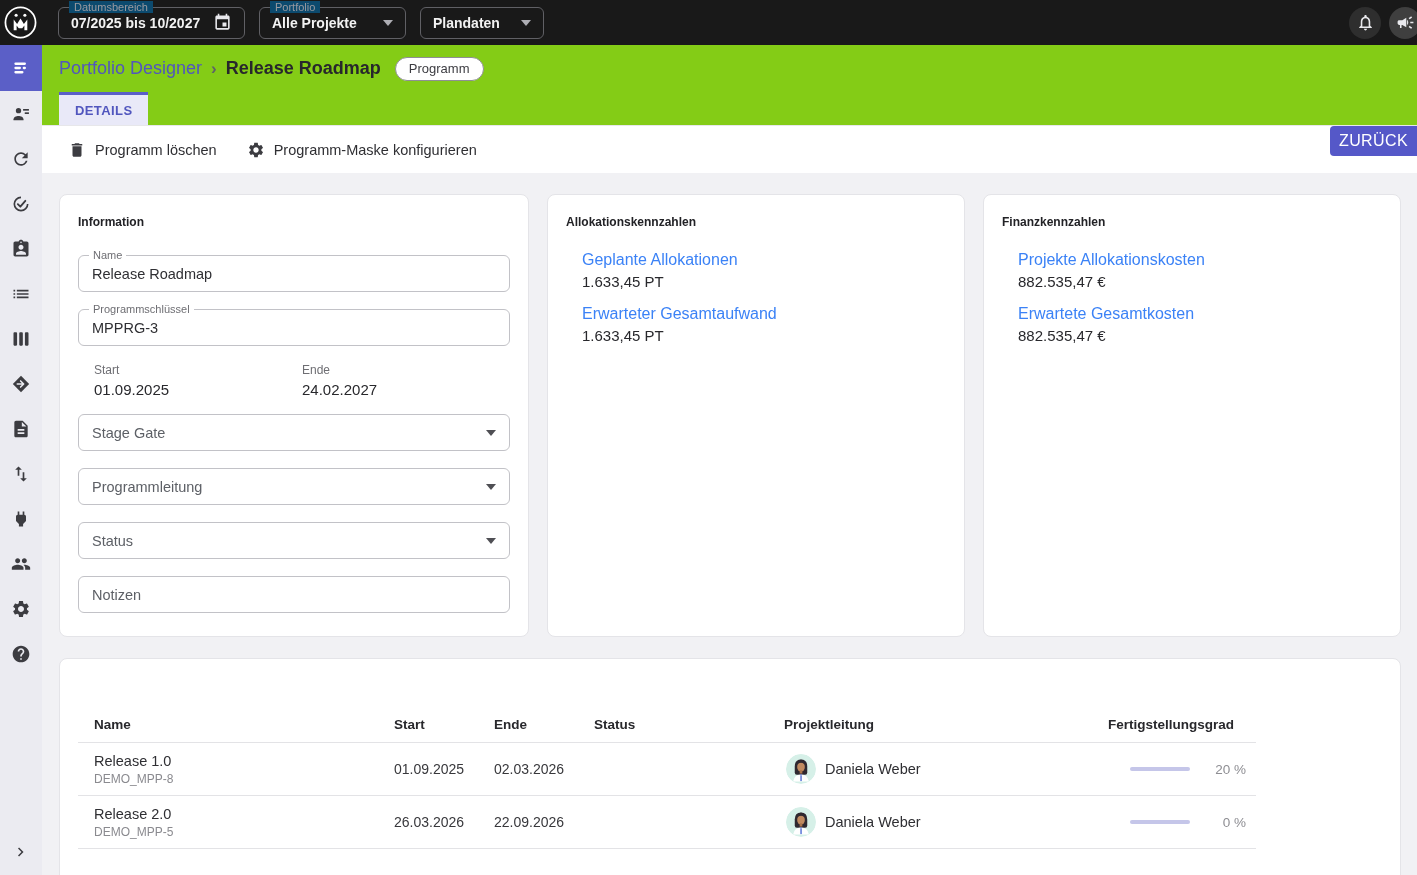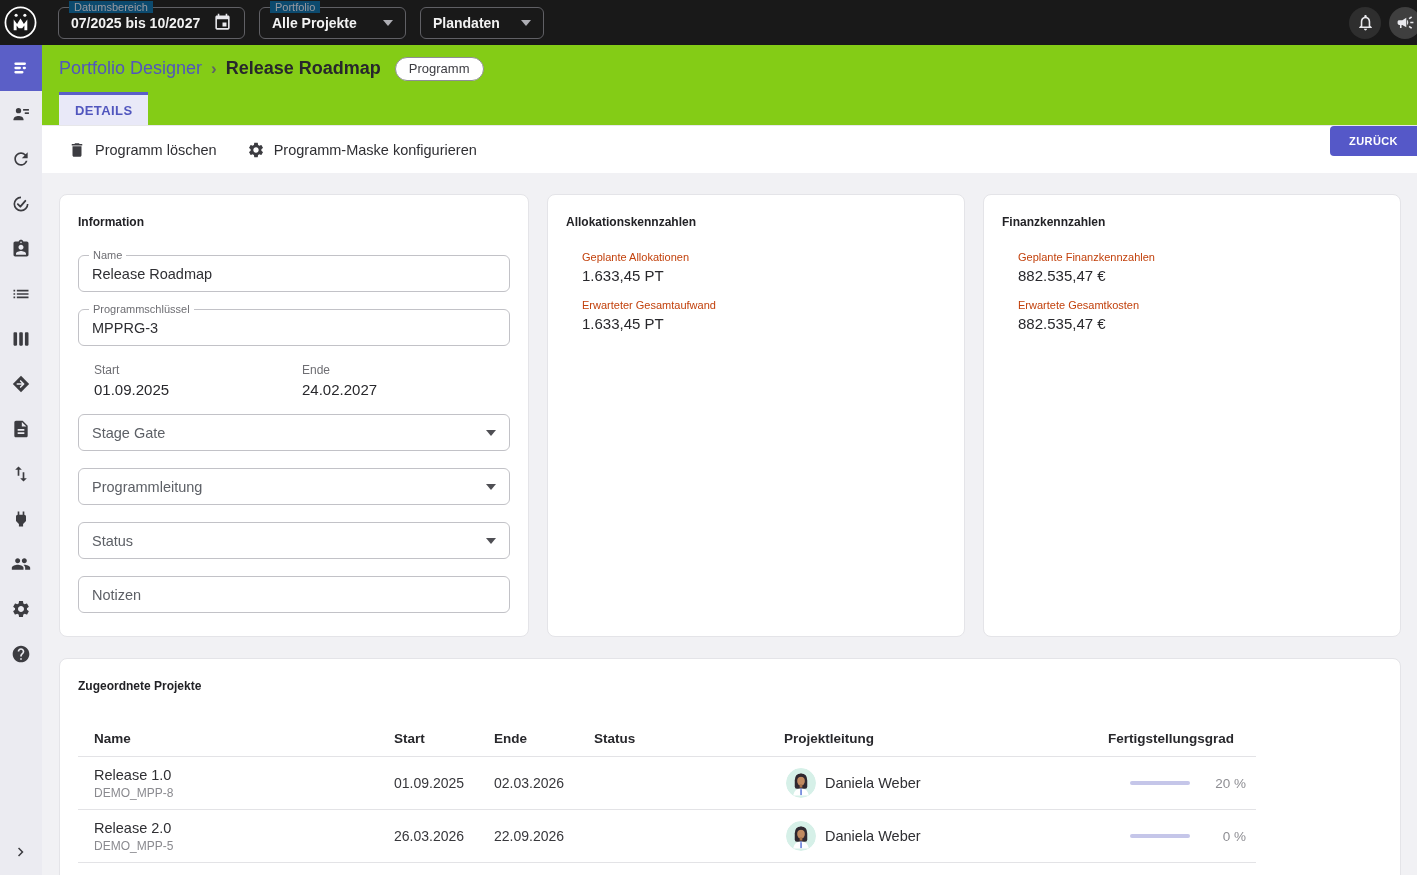--- a/index.html
+++ b/index.html
@@ -37,21 +37,21 @@
   .crumb-link { color:#5156be; font-size:18px; cursor:pointer; }
   .crumb-sep { color:#5f6368; font-size:17px; margin:0 9px; font-weight:bold; }
   .crumb-current { color:#27272c; font-size:18px; font-weight:bold; }
   .badge { margin-left:14px; border:1px solid #8f8f94; border-radius:13px; padding:3px 13px 4px; font-size:13px; color:#3c3c41; background:#fff; }
   .tab-row { height:33px; display:flex; padding-left:17px; }
   .tab { height:33px; min-width:87px; padding:0 16px; background:#e9e9f8; border-top:3px solid #5b5fc7; color:#5156be; font-size:13px; font-weight:bold; letter-spacing:.4px; display:flex; align-items:center; justify-content:center; cursor:pointer; }
 
   .toolbar { height:47px; background:#ffffff; display:flex; padding:0 0 0 26px; }
   .tool-btn { display:flex; align-items:center; gap:9px; font-size:14.5px; color:#2f2f33; cursor:pointer; margin-right:30px; }
   .tool-btn svg { width:18px; height:18px; fill:#3c3c41; }
-  .back-btn { margin-left:auto; width:87px; height:30px; background:#5558c8; color:#ffffff; border:none; border-radius:4px 0 0 4px; font-size:11px; font-weight:bold; letter-spacing:.4px; cursor:pointer; font-family:"Liberation Sans", sans-serif; }
+  .back-btn { margin-left:auto; width:87px; height:30px; background:#5558c8; color:#ffffff; border:none; border-radius:4px 0 0 4px; font-size:16px; font-weight:normal; letter-spacing:.4px; cursor:pointer; font-family:"Liberation Sans", sans-serif; }
 
   .content { padding:21px 16px 0 17px; }
   .cards-row { display:flex; gap:18px; }
   .card { background:#ffffff; border:1px solid #e4e4e8; border-radius:8px; }
   .cards-row .card { flex:1; height:443px; padding:20px 18px; }
   .card h3 { font-size:12px; font-weight:bold; color:#222226; }
 
   
   .info-fields { margin-top:26px; }
   .ffield { position:relative; border:1px solid #c2c2c7; border-radius:6px; height:37px; display:flex; align-items:center; padding:0 13px; margin-bottom:17px; background:#fff; }
@@ -60,21 +60,21 @@
   .fplaceholder { font-size:14.5px; color:#5d6066; flex:1; }
   .fcaret { width:0; height:0; border-left:5px solid transparent; border-right:5px solid transparent; border-top:6px solid #4f4f54; }
   .dates-row { display:flex; padding-left:16px; margin:2px 0 16px; }
   .date-block { width:208px; }
   .dlabel { font-size:12px; color:#6e6e73; margin-bottom:4px; }
   .dvalue { font-size:15px; color:#28282c; }
 
   
   .metrics { margin-top:22px; padding-left:16px; }
   .metric { margin-bottom:15px; }
-  .mlabel { font-size:11px; color:#c2410c; margin-bottom:4px; }
+  .mlabel { font-size:16px; color:#3b82f6; margin-bottom:4px; }
   .mvalue { font-size:15px; color:#28282c; }
 
   
   .projects-card { margin-top:21px; height:260px; padding:20px 18px; overflow:hidden; }
   .ptable { margin-top:28px; width:1178px; }
   .prow { display:flex; align-items:center; border-bottom:1px solid #e3e3e6; }
   .prow.head { height:36px; font-size:13.5px; font-weight:bold; color:#28282c; }
   .prow.body { height:53px; }
   .col-name { width:316px; padding-left:16px; }
   .col-start { width:100px; }
@@ -304,33 +304,32 @@
             <div class="mlabel">Erwarteter Gesamtaufwand</div>
             <div class="mvalue">1.633,45 PT</div>
           </div>
         </div>
       </div>
 
       <div class="card">
         <h3>Finanzkennzahlen</h3>
         <div class="metrics">
           <div class="metric">
-            <div class="mlabel">Geplante Finanzkennzahlen</div>
+            <div class="mlabel">Projekte Allokationskosten</div>
             <div class="mvalue">882.535,47 €</div>
           </div>
           <div class="metric">
             <div class="mlabel">Erwartete Gesamtkosten</div>
             <div class="mvalue">882.535,47 €</div>
           </div>
         </div>
       </div>
     </div>
 
     <div class="card projects-card">
-      <h3>Zugeordnete Projekte</h3>
       <div class="ptable">
         <div class="prow head">
           <div class="col-name">Name</div>
           <div class="col-start">Start</div>
           <div class="col-end">Ende</div>
           <div class="col-status">Status</div>
           <div class="col-lead">Projektleitung</div>
           <div class="col-prog">Fertigstellungsgrad</div>
         </div>
 

